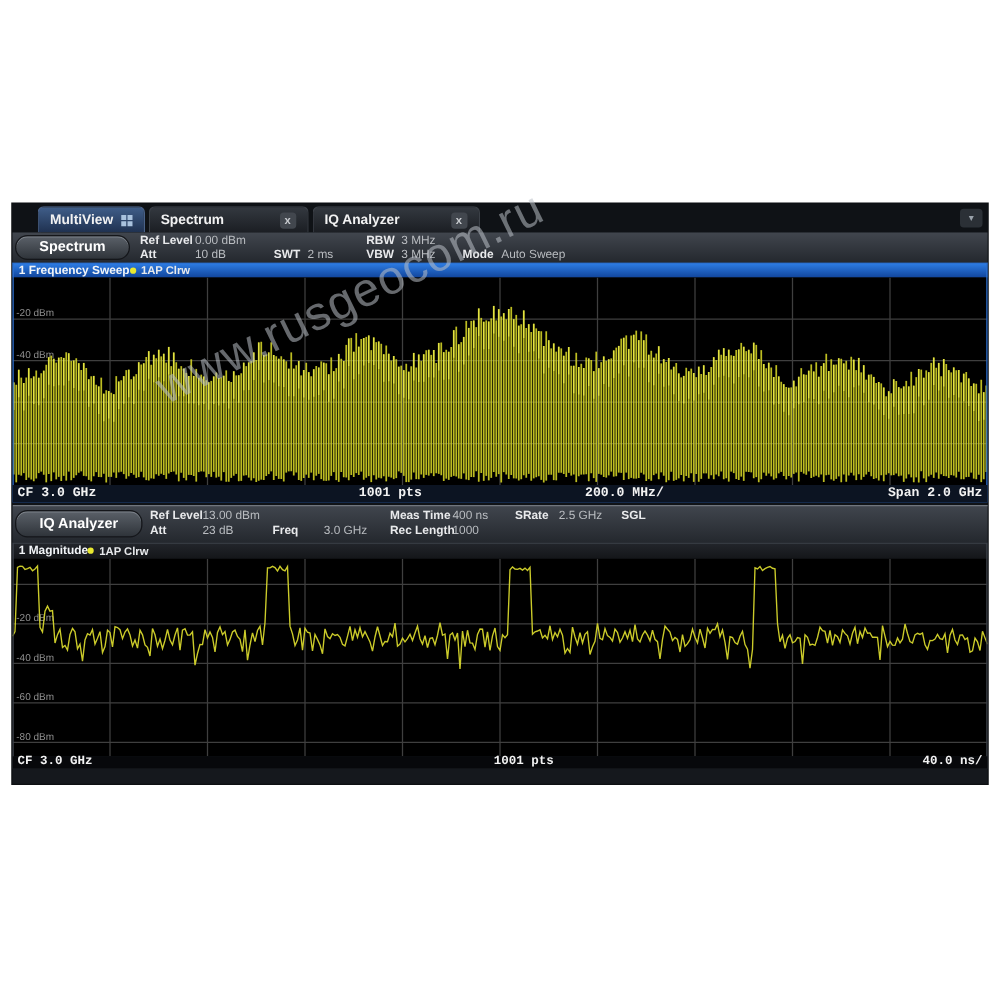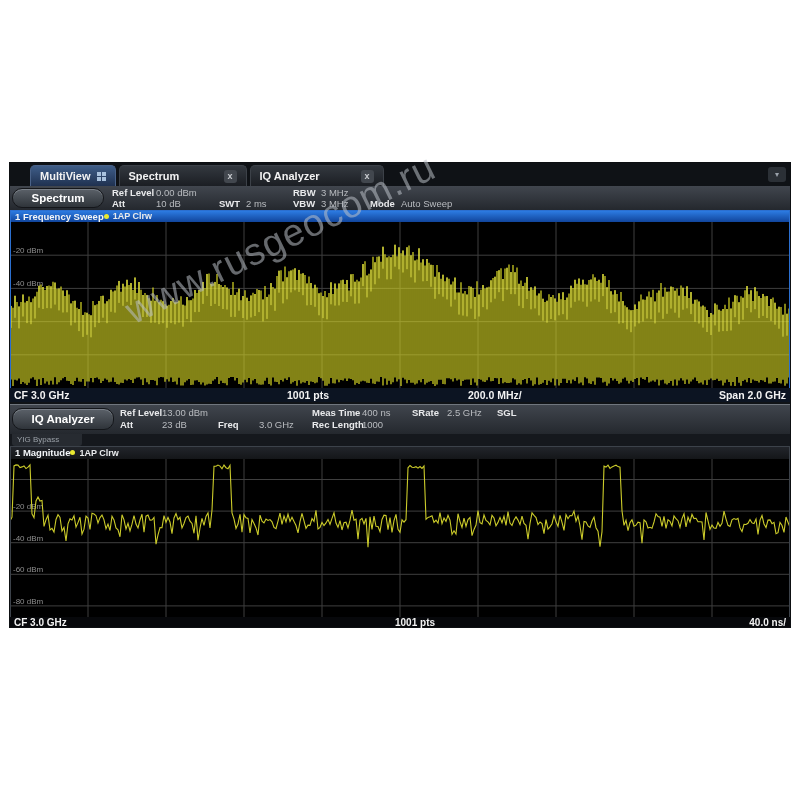--- a/index.html
+++ b/index.html
@@ -36,21 +36,21 @@
   
   .win1{outline:1px solid #2b6fd0;outline-offset:-1px;}
   .win2{outline:1px solid #3c424a;outline-offset:-1px;}
   .tbar{display:flex;align-items:center;padding:0 5px;box-sizing:border-box;}
   .tbar1{height:12px;background:linear-gradient(#2f80e8,#11459c);}
   .tbar2{height:13px;background:linear-gradient(#23262c,#141619);}
   .ttext{color:#f2f5f8;font-size:9.5px;font-weight:bold;}
   .trlab{display:flex;align-items:center;gap:4px;color:#e8eaec;font-size:9px;font-weight:bold;}
   .dot{width:5px;height:5px;border-radius:50%;background:#e8e830;}
   .chart{display:block;background:#000;}
-  .axis{display:block;position:relative;color:#f2f2f2;font-weight:bold;font-size:10.5px;}
+  .axis{display:block;position:relative;color:#f2f2f2;font-weight:bold;font-size:10.5px;font-family:Liberation Mono, monospace;}
   .axis1{height:14px;background:#0c1422;}
   .axis2{height:10px;background:#07080b;font-size:10px;}
   .axis span{position:absolute;top:50%;transform:translateY(-50%);white-space:nowrap;}
   .gap{height:2px;background:#101317;}
   
   .watermark{position:absolute;left:128px;top:292px;font-size:38px;color:rgba(185,192,198,0.55);
        transform:rotate(-26deg);transform-origin:left center;letter-spacing:1px;pointer-events:none;z-index:5;}
 </style>
 </head>
 <body>
@@ -724,23 +724,20 @@
     <span class="fv" style="left:249px;top:15px;">3.0 GHz</span>
     <span class="fl" style="left:302px;top:3px;">Meas Time</span>
     <span class="fv ral" style="left:352px;top:3px;width:38px;">400 ns</span>
     <span class="fl" style="left:302px;top:15px;">Rec Length</span>
     <span class="fv ral" style="left:352px;top:15px;width:38px;">1000</span>
     <span class="fl" style="left:402px;top:3px;">SRate</span>
     <span class="fv" style="left:437px;top:3px;">2.5 GHz</span>
     <span class="fl" style="left:487px;top:3px;">SGL</span>
   </div>
 
-  <div class="yig">
-    <div class="yigtab">YIG Bypass</div>
-  </div>
 
   <div class="win2">
     <div class="tbar tbar2">
       <span class="ttext">1 Magnitude</span>
       <span class="trlab">
         <span class="dot"></span>
         <span>1AP Clrw</span>
       </span>
     </div>
     <svg id="chart2" class="chart" width="780" height="158">

